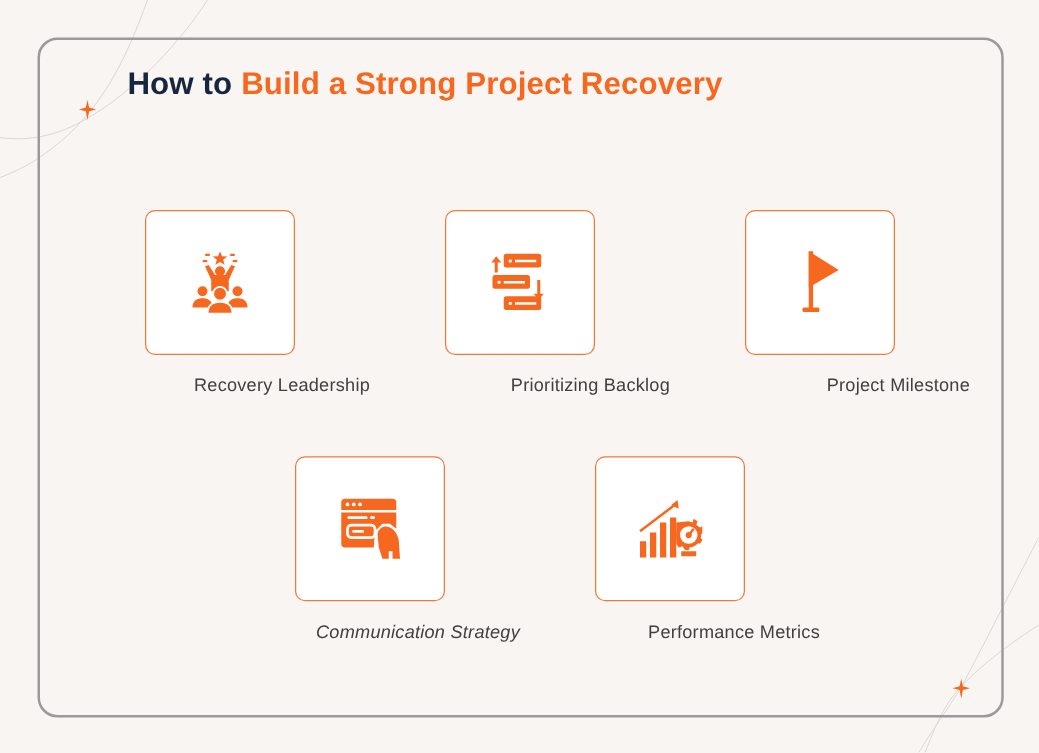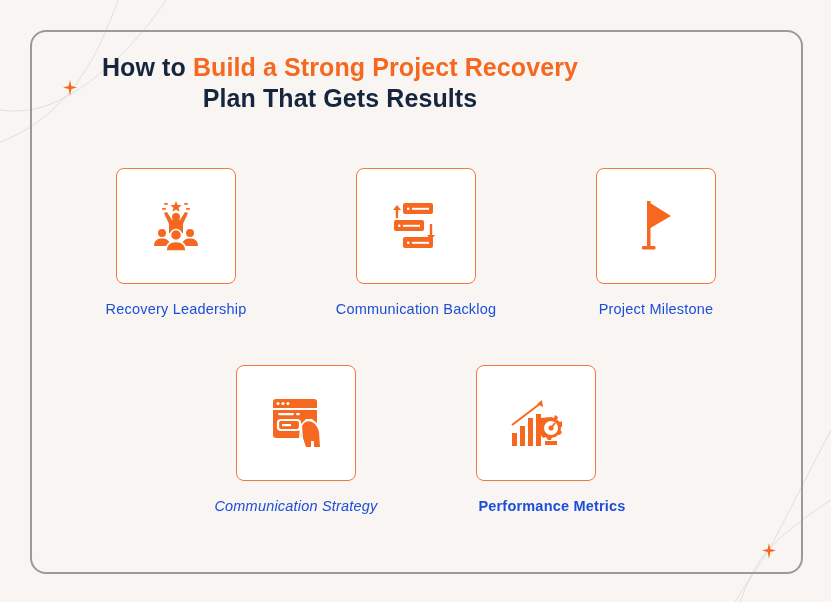--- a/index.html
+++ b/index.html
@@ -19,22 +19,22 @@
     letter-spacing: 0.1px;
   }
   .title .accent { color: #f6681f; }
   .card {
     position: absolute; width: 118px; height: 114px; background: #ffffff;
     border: 1px solid #f07a3a; border-radius: 8px;
     display: flex; align-items: center; justify-content: center;
   }
   .card svg { width: 52px; height: 52px; }
   .label {
-    position: absolute; width: 240px; text-align: center;
-    font-size: 14.5px; color: #1d4ed8; letter-spacing: 0.2px;
+    position: absolute; width: 240px; text-align: right;
+    font-size: 14.5px; color: #404040; letter-spacing: 0.2px;
   }
 </style>
 </head>
 <body>
 
 <svg class="deco" viewBox="0 0 831 602">
   <path d="M118 0 C 100 50, 80 90, 40 120 C 20 135, 5 140, 0 142" fill="none" stroke="#dcd8d4" stroke-width="0.8"></path>
   <path d="M166 0 C 140 40, 100 80, 60 100 C 35 112, 15 112, 0 110" fill="none" stroke="#dcd8d4" stroke-width="0.8"></path>
   <path d="M831 500 C 800 520, 775 540, 760 560 C 750 575, 745 590, 740 602" fill="none" stroke="#dcd8d4" stroke-width="0.8"></path>
   <path d="M831 430 C 810 470, 790 510, 770 548 C 760 565, 745 585, 735 602" fill="none" stroke="#dcd8d4" stroke-width="0.8"></path>
@@ -43,21 +43,20 @@
   </g>
   <g fill="#f6681f">
     <path d="M769 543 L770.3 549 L776 550.5 L770.3 552 L769 559 L767.7 552 L762 550.5 L767.7 549 Z"></path>
   </g>
 </svg>
 
 <div class="frame"></div>
 
 <div class="title">
   <span>How to </span><span class="accent">Build a Strong Project Recovery</span><br>
-  <span>Plan That Gets Results</span>
 </div>
 
 <div class="card" style="left:116px; top:168px;">
   <svg viewBox="0 0 52 52">
     <g fill="#f6681f">
       <path d="M26 1 L27.6 5 L31.8 5.2 L28.5 7.8 L29.7 11.8 L26 9.5 L22.3 11.8 L23.5 7.8 L20.2 5.2 L24.4 5 Z"></path>
       <rect x="14" y="3" width="4" height="1.8" rx="0.9"></rect>
       <rect x="34" y="3" width="4" height="1.8" rx="0.9"></rect>
       <rect x="12" y="8" width="4" height="1.8" rx="0.9"></rect>
       <rect x="36" y="8" width="4" height="1.8" rx="0.9"></rect>
@@ -86,21 +85,21 @@
     <g fill="#ffffff">
       <rect x="17" y="7.5" width="2.5" height="2.5" rx="1"></rect>
       <rect x="22" y="7.8" width="17" height="2"></rect>
       <rect x="8" y="24.5" width="2.5" height="2.5" rx="1"></rect>
       <rect x="13" y="24.8" width="17" height="2"></rect>
       <rect x="17" y="41.5" width="2.5" height="2.5" rx="1"></rect>
       <rect x="22" y="41.8" width="17" height="2"></rect>
     </g>
   </svg>
 </div>
-<div class="label" style="left:296px; top:301px;">Communication Backlog</div>
+<div class="label" style="left:296px; top:301px;">Prioritizing Backlog</div>
 
 <div class="card" style="left:596px; top:168px;">
   <svg viewBox="0 0 52 52">
     <g fill="#f6681f">
       <path d="M17 1 L17 30 L41 16 Z"></path>
       <rect x="17" y="1" width="3.5" height="46"></rect>
       <rect x="12" y="46" width="13.5" height="3.5" rx="1"></rect>
     </g>
   </svg>
 </div>
@@ -139,13 +138,13 @@
       <circle cx="41" cy="31" r="10"></circle>
     </g>
     <g>
       <circle cx="41" cy="31" r="7" fill="#ffffff"></circle>
       <circle cx="41" cy="31" r="2.5" fill="#f6681f"></circle>
       <path d="M41 31 L45 26" stroke="#f6681f" stroke-width="2"></path>
       <path d="M35 44 L47 44 L47 48 L35 48 Z" fill="#f6681f"></path>
     </g>
   </svg>
 </div>
-<div class="label" style="left:432px; top:498px;font-weight:bold;">Performance Metrics</div>
+<div class="label" style="left:416px; top:498px;">Performance Metrics</div>
 
 </body></html>

